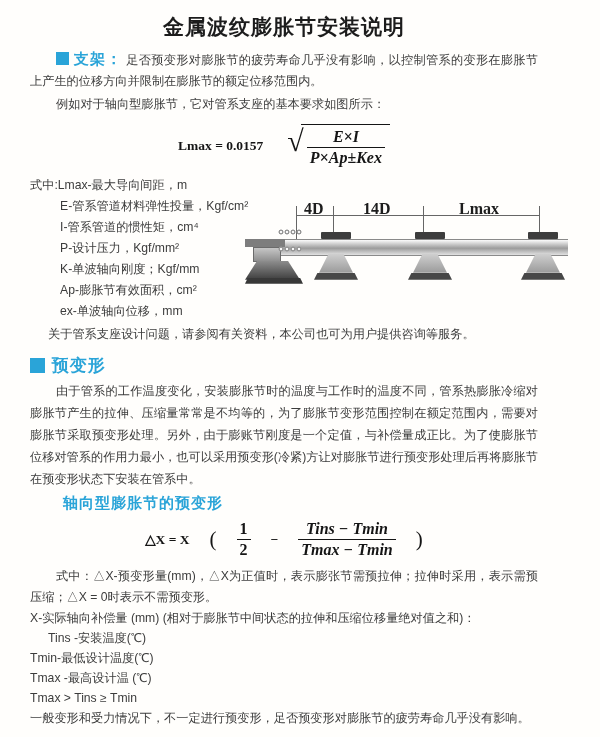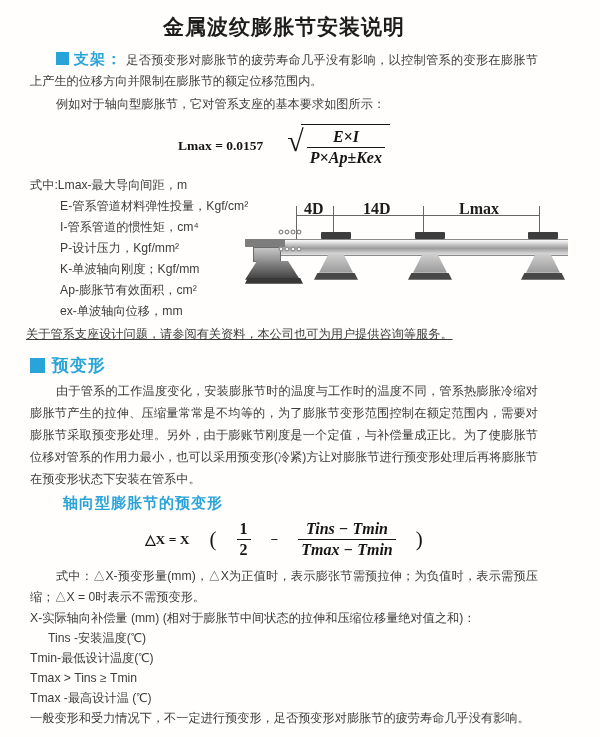--- a/index.html
+++ b/index.html
@@ -127,21 +127,21 @@
         <div class="gbase"></div>
       </div>
       <div class="guide g3">
         <div class="cap"></div>
         <div class="trap"></div>
         <div class="gbase"></div>
       </div>
     </div>
   </div>
 
-  <p class="body single" style="margin-left:26px;margin-top:2px;text-decoration:underline;">关于管系支座设计问题，请参阅有关资料，本公司也可为用户提供咨询等服务。</p>
+  <p class="body single" style="margin-left:48px;margin-top:2px;">关于管系支座设计问题，请参阅有关资料，本公司也可为用户提供咨询等服务。</p>
 
   <h2 class="sec">
     <span class="sq big"></span>
     <span>预变形</span>
   </h2>
 
   <p class="body indent" style="line-height:22px;">由于管系的工作温度变化，安装膨胀节时的温度与工作时的温度不同，管系热膨胀冷缩对膨胀节产生的拉伸、压缩量常常是不均等的，为了膨胀节变形范围控制在额定范围内，需要对膨胀节采取预变形处理。另外，由于膨账节刚度是一个定值，与补偿量成正比。为了使膨胀节位移对管系的作用力最小，也可以采用预变形(冷紧)方让对膨胀节进行预变形处理后再将膨胀节在预变形状态下安装在管系中。</p>
 
   <h3 class="sub axial">轴向型膨胀节的预变形</h3>
 
@@ -153,22 +153,22 @@
       <span class="den">2</span>
     </span>
     <span>−</span>
     <span class="frac">
       <span class="num it">Tins − Tmin</span>
       <span class="den it">Tmax − Tmin</span>
     </span>
     <span class="big-paren">)</span>
   </div>
 
-  <p class="body indent">式中：△X-预变形量(mm)，△X为正值时，表示膨张节需预拉伸；为负值时，表示需预压缩；△X = 0时表示不需预变形。</p>
+  <p class="body indent">式中：△X-预变形量(mm)，△X为正值时，表示膨张节需预拉伸；拉伸时采用，表示需预压缩；△X = 0时表示不需预变形。</p>
 
   <p class="body def" style="max-width:none;line-height:20px;">X-实际轴向补偿量 (mm) (相对于膨胀节中间状态的拉伸和压缩位移量绝对值之和)：</p>
   <p class="body def" style="max-width:none;line-height:20px;margin-left:48px;">Tins -安装温度(℃)</p>
   <p class="body def" style="max-width:none;line-height:20px;">Tmin-最低设计温度(℃)</p>
+  <p class="body def" style="max-width:none;line-height:20px;">Tmax -最高设计温 (℃)</p>
   <p class="body def" style="max-width:none;line-height:20px;">Tmax &gt; Tins ≥ Tmin</p>
-  <p class="body def" style="max-width:none;line-height:20px;">Tmax -最高设计温 (℃)</p>
   <p class="body def" style="max-width:none;line-height:20px;">一般变形和受力情况下，不一定进行预变形，足否预变形对膨胀节的疲劳寿命几乎没有影响。</p>
 
 </div>
 
 </body></html>

